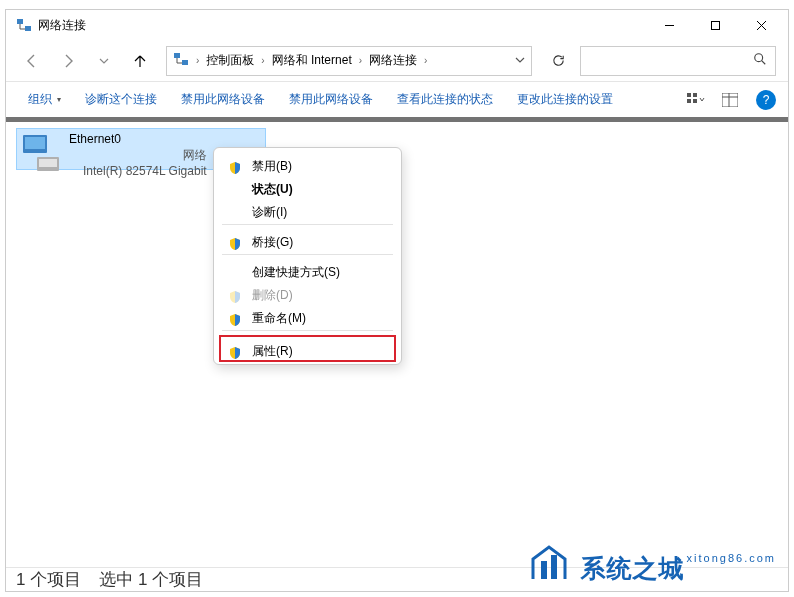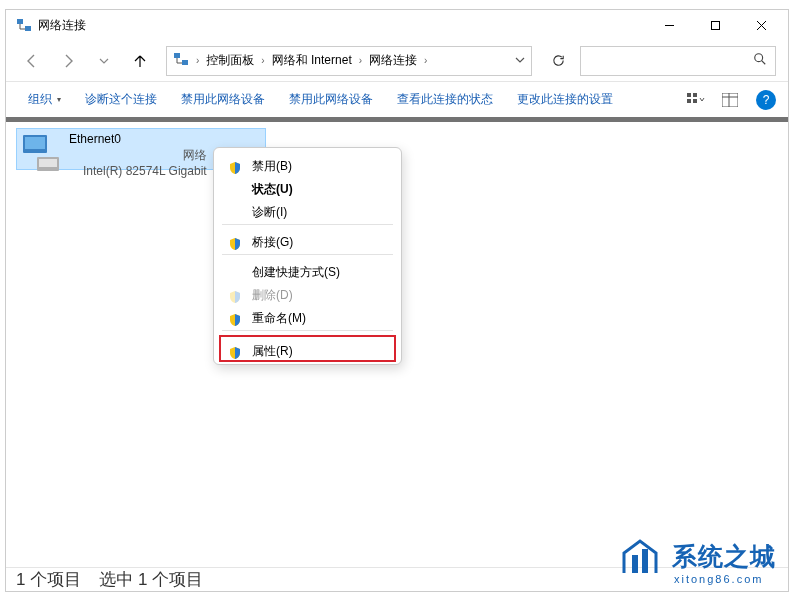--- a/index.html
+++ b/index.html
@@ -48,21 +48,21 @@
 .shield-icon { width: 14px; height: 14px; flex: 0 0 14px; }
 .shield-icon.dim { opacity: 0.3; }
 .no-icon { width: 14px; flex: 0 0 14px; }
 .menu-item.highlighted-outline { position: relative; margin-top: 6px; }
 .menu-item.highlighted-outline::after { content: ""; position: absolute; left: 5px; right: 5px; top: -2px; bottom: -2px; border: 2px solid #d9232e; pointer-events: none; }
 
 .statusbar { height: 24px; border-top: 1px solid #e5e5e5; display: flex; align-items: center; padding: 0 10px; font-size: 17px; color: #333; gap: 18px; }
 
 .watermark { position: absolute; right: 18px; bottom: 12px; display: flex; align-items: center; gap: 10px; }
 .watermark-logo { width: 44px; height: 44px; }
-.watermark-text { display: flex; flex-direction: column; margin-top: 11px; }
+.watermark-text { display: flex; flex-direction: row; margin-top: 11px; }
 .watermark-text .top { font-size: 25px; font-weight: 700; color: #1663b4; letter-spacing: 1px; }
 .watermark-text .bottom { font-size: 11px; color: #1663b4; letter-spacing: 2px; margin-left: 2px; }
 </style>
 </head>
 <body>
 
 <div class="window">
 
   <div class="titlebar">
     <span class="titlebar-icon">

